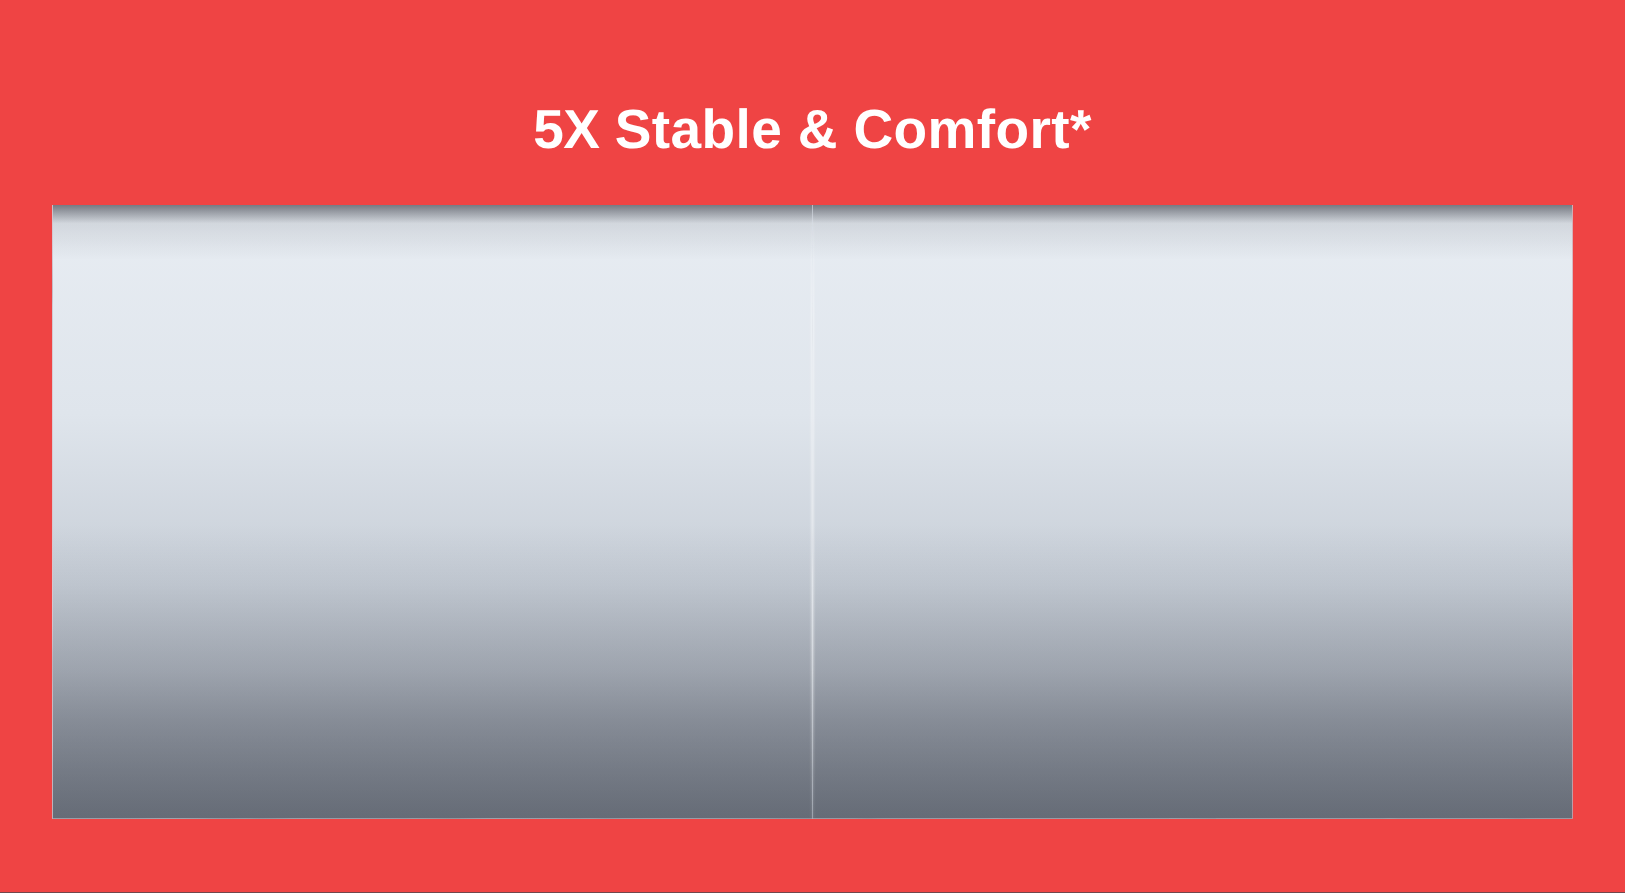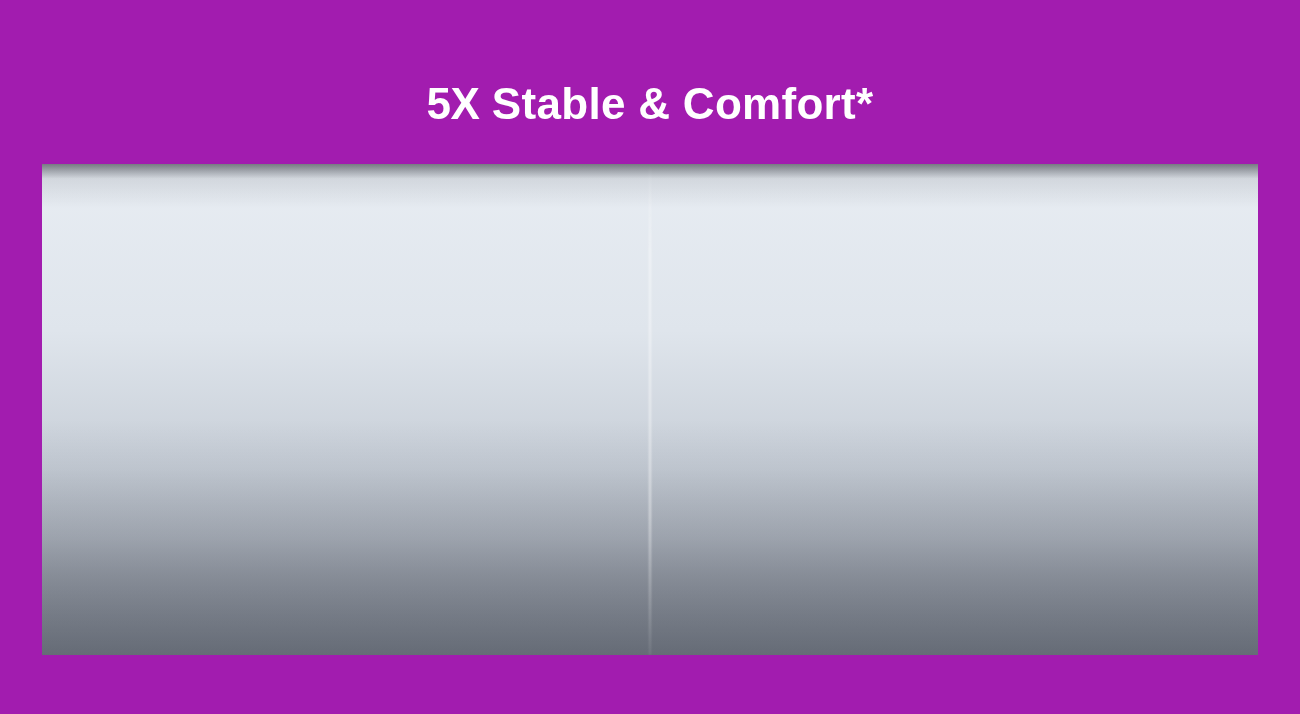--- a/index.html
+++ b/index.html
@@ -12,21 +12,21 @@
     height: 714px;
     overflow: hidden;
     font-family: "Liberation Sans", sans-serif;
     -webkit-font-smoothing: antialiased;
   }
 
   .page {
     position: relative;
     width: 1300px;
     height: 714px;
-    background: #a21caf;
+    background: #ef4444;
   }
 
   
   .headline {
     position: absolute;
     left: 0;
     top: 78px;
     width: 1300px;
     text-align: center;
     color: #ffffff;

